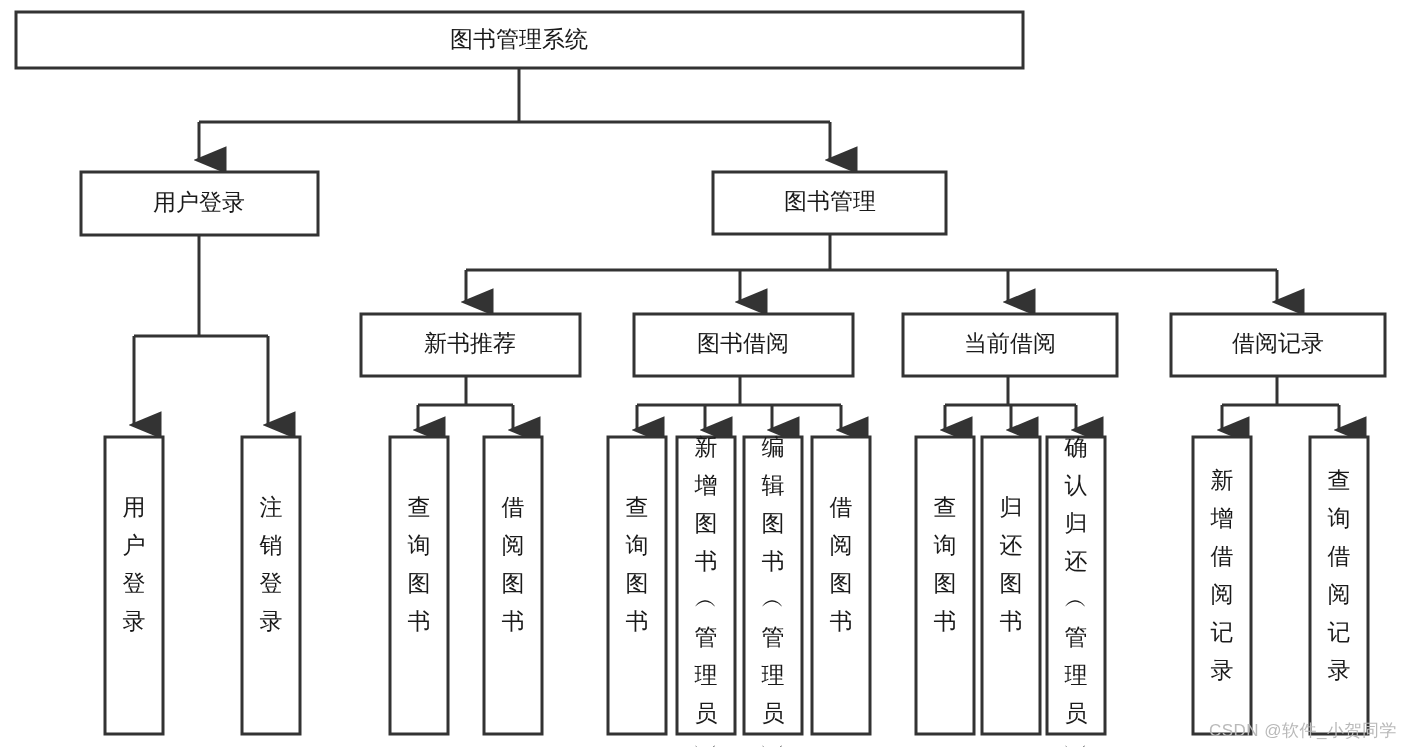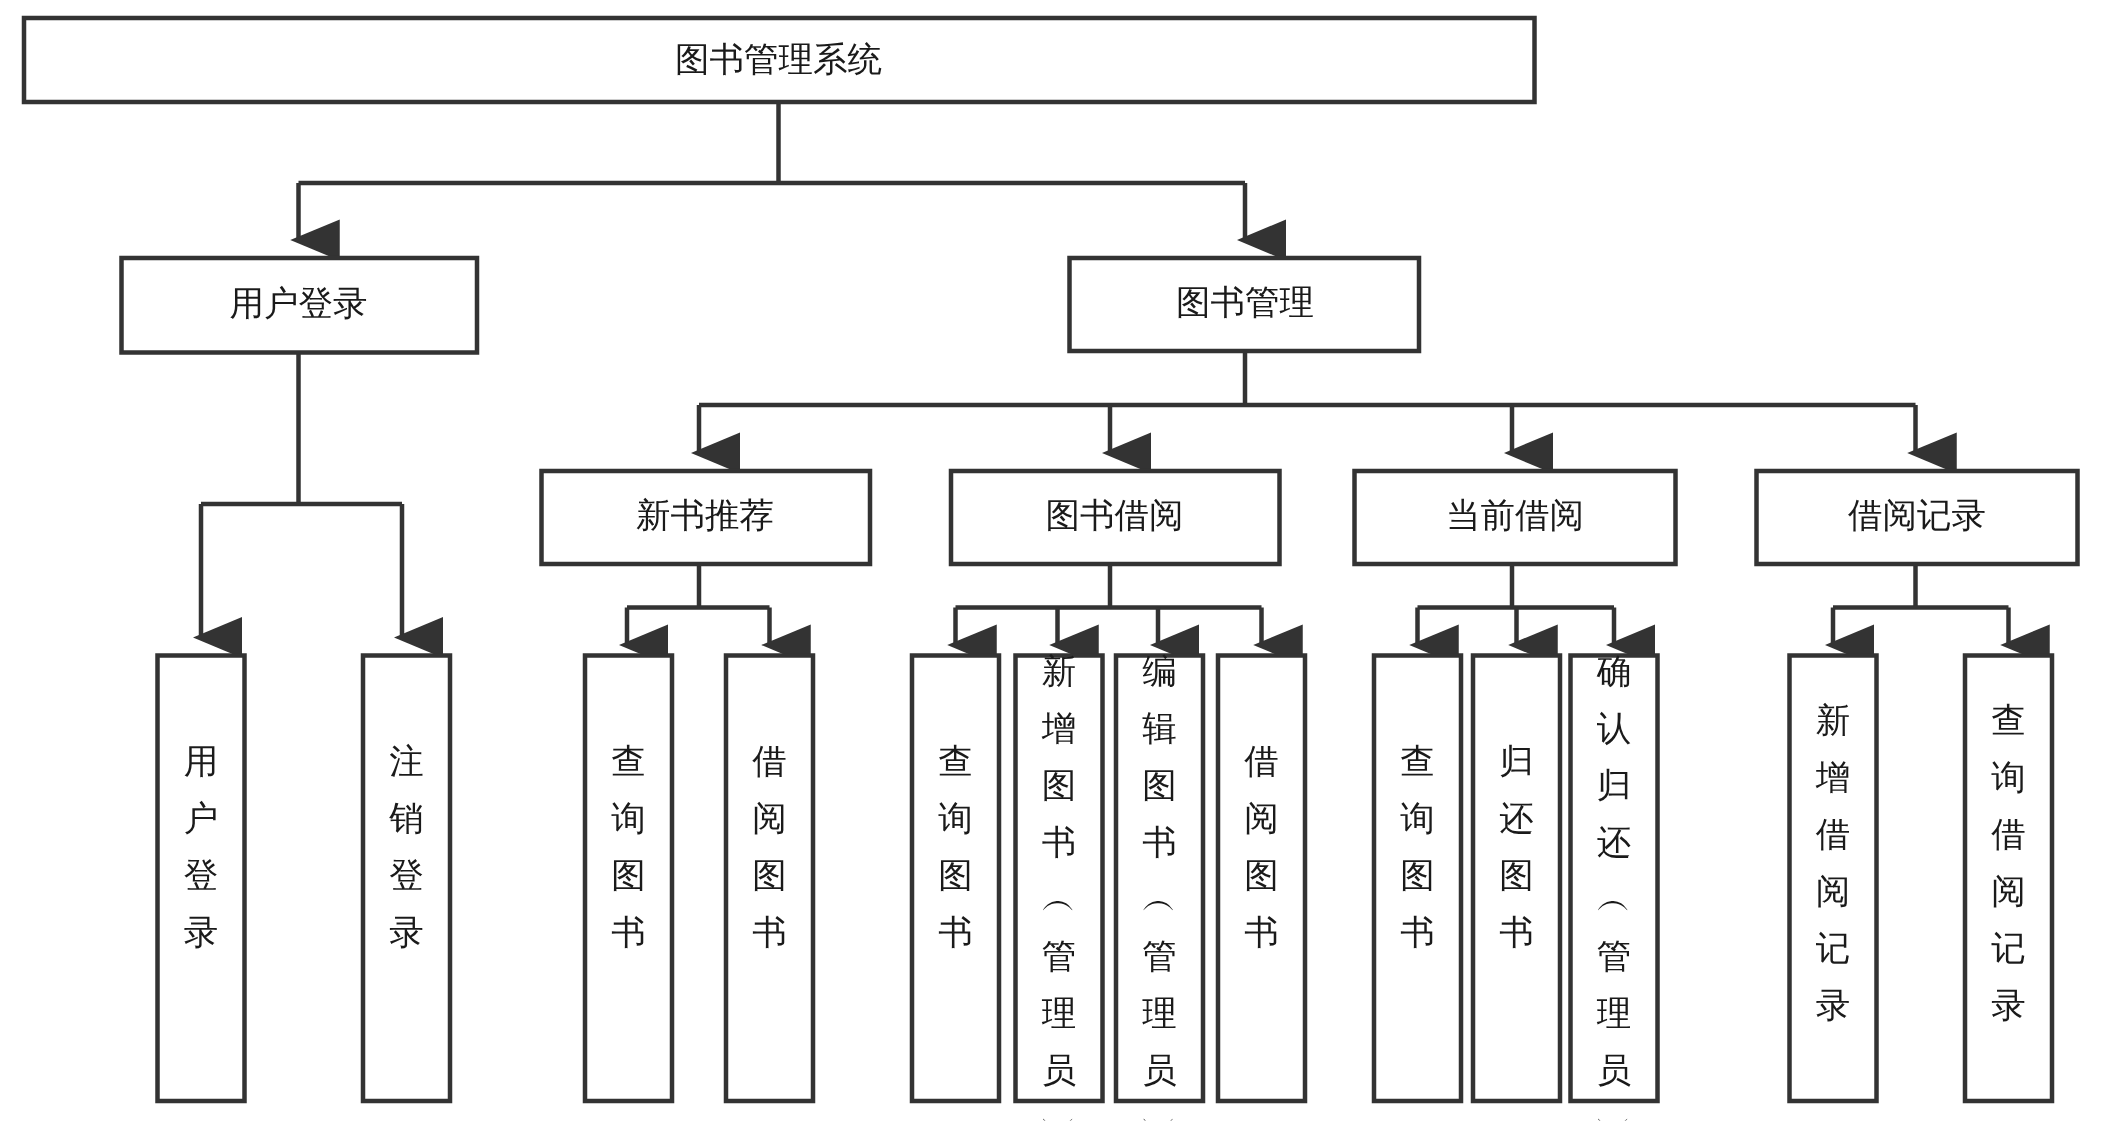--- a/index.html
+++ b/index.html
@@ -209,13 +209,14 @@
       <rect class="node-rect" x="1193" y="437" width="58" height="297"></rect>
       <text class="node-label-v" x="1222" y="488"><tspan x="1222" y="488">新</tspan><tspan x="1222" y="526">增</tspan><tspan x="1222" y="564">借</tspan><tspan x="1222" y="602">阅</tspan><tspan x="1222" y="640">记</tspan><tspan x="1222" y="678">录</tspan></text>
     </g>
     <g>
       <rect class="node-rect" x="1310" y="437" width="58" height="297"></rect>
       <text class="node-label-v" x="1339" y="488"><tspan x="1339" y="488">查</tspan><tspan x="1339" y="526">询</tspan><tspan x="1339" y="564">借</tspan><tspan x="1339" y="602">阅</tspan><tspan x="1339" y="640">记</tspan><tspan x="1339" y="678">录</tspan></text>
     </g>
 
   </svg>
 
+  <div class="watermark">CSDN @软件_小贺同学</div>
 </div>
 
 </body></html>

